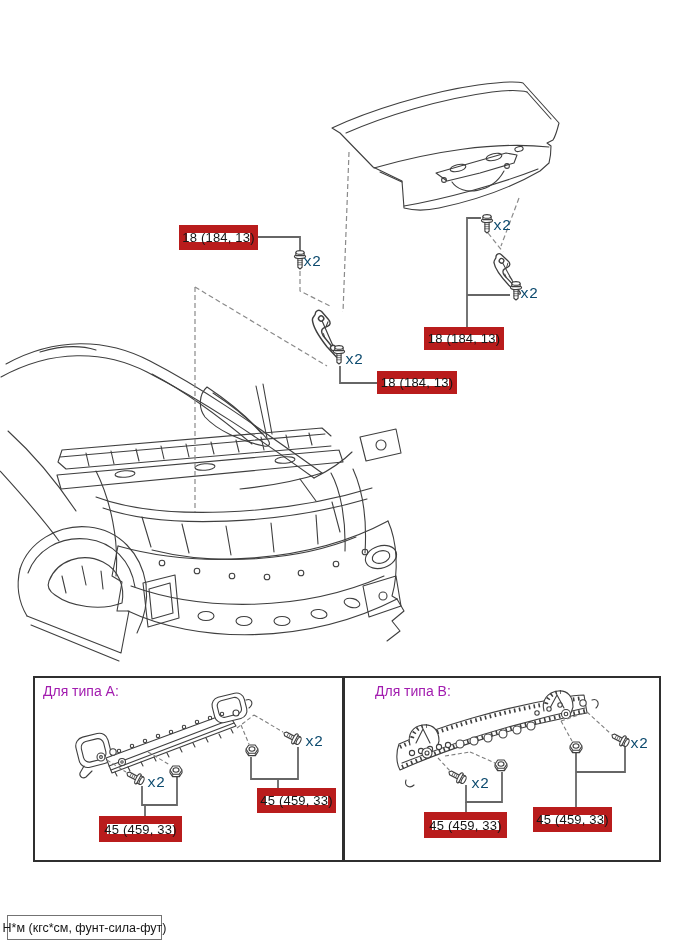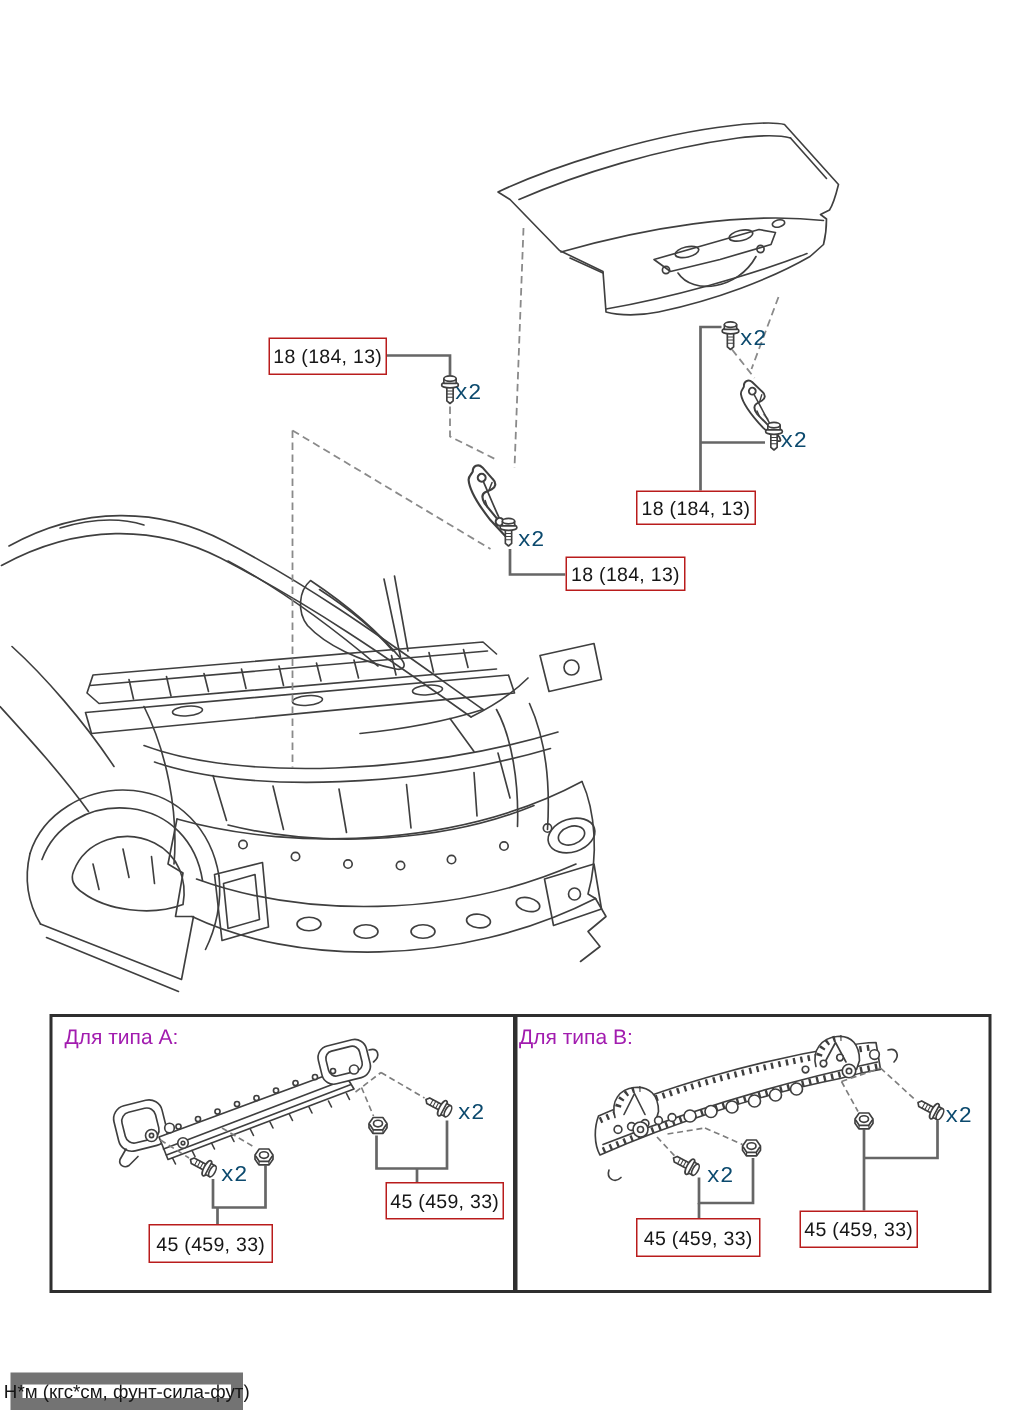--- a/index.html
+++ b/index.html
@@ -5,44 +5,44 @@
   html,body{margin:0;padding:0;background:#ffffff;}
   .stage{
     position:relative;width:688px;height:949px;background:#fff;
     font-family:"Liberation Sans", sans-serif;color:#161616;overflow:hidden;
   }
   svg.art{position:absolute;left:0;top:0;}
   .panel{position:absolute;border:2px solid #2f2f2f;background:transparent;box-sizing:border-box;}
   .panel-title{position:absolute;font-size:14px;color:#a21caf;white-space:nowrap;}
   .tq{
     position:absolute;display:flex;align-items:center;justify-content:center;
-    border:1px solid #b91c1c;background:#ffffff;font-size:13px;letter-spacing:.2px;
+    border:8px solid #b91c1c;background:#ffffff;font-size:13px;letter-spacing:.2px;
     box-sizing:border-box;white-space:nowrap;z-index:5;
   }
   .x2{position:absolute;font-size:15px;color:#0c4a6e;z-index:5;white-space:nowrap;font-family:Liberation Mono, monospace;}
   .legend-box{
     position:absolute;left:7px;top:915px;width:155px;height:25px;
     display:flex;align-items:center;justify-content:center;
-    border:8px solid #737373;font-size:12.5px;box-sizing:border-box;background:#fff;white-space:nowrap;
+    border:1px solid #737373;font-size:12.5px;box-sizing:border-box;background:#fff;white-space:nowrap;
   }
   .legend-note{
     position:absolute;left:167px;top:915px;height:25px;display:flex;align-items:center;
     font-size:12.5px;white-space:nowrap;
   }
 </style>
 </head>
 <body>
 
 <div class="stage">
 
   <div class="panel" style="left:33px;top:676px;width:311px;height:186px;">
     <span class="panel-title" style="left:8px;top:5px;">Для типа A:</span>
   </div>
   <div class="panel" style="left:343px;top:676px;width:318px;height:186px;">
-    <span class="panel-title" style="left:1px;top:5px;text-align:right;">Для типа B:</span>
+    <span class="panel-title" style="left:30px;top:5px;text-align:right;">Для типа B:</span>
   </div>
 
   <svg class="art" width="688" height="949" viewBox="0 0 688 949">
     <defs>
       <g id="bolt" stroke="#3f3f3f" stroke-width="1.1" stroke-linejoin="round" stroke-linecap="round">
         <path d="M-2.1,6.4 L-2.1,15.3 L0,17 L2.1,15.3 L2.1,6.4" fill="#fff"></path>
         <path d="M-2.1,8.6 L2.1,8.6 M-2.1,10.7 L2.1,10.7 M-2.1,12.8 L2.1,12.8" stroke-width="0.7" fill="none"></path>
         <ellipse cx="0" cy="4.6" rx="5.6" ry="2" fill="#fff"></ellipse>
         <path d="M-4.1,0.6 L-4.1,3.6 L4.1,3.6 L4.1,0.6" fill="#fff"></path>
         <ellipse cx="0" cy="0.4" rx="4.1" ry="1.8" fill="#fff"></ellipse>

